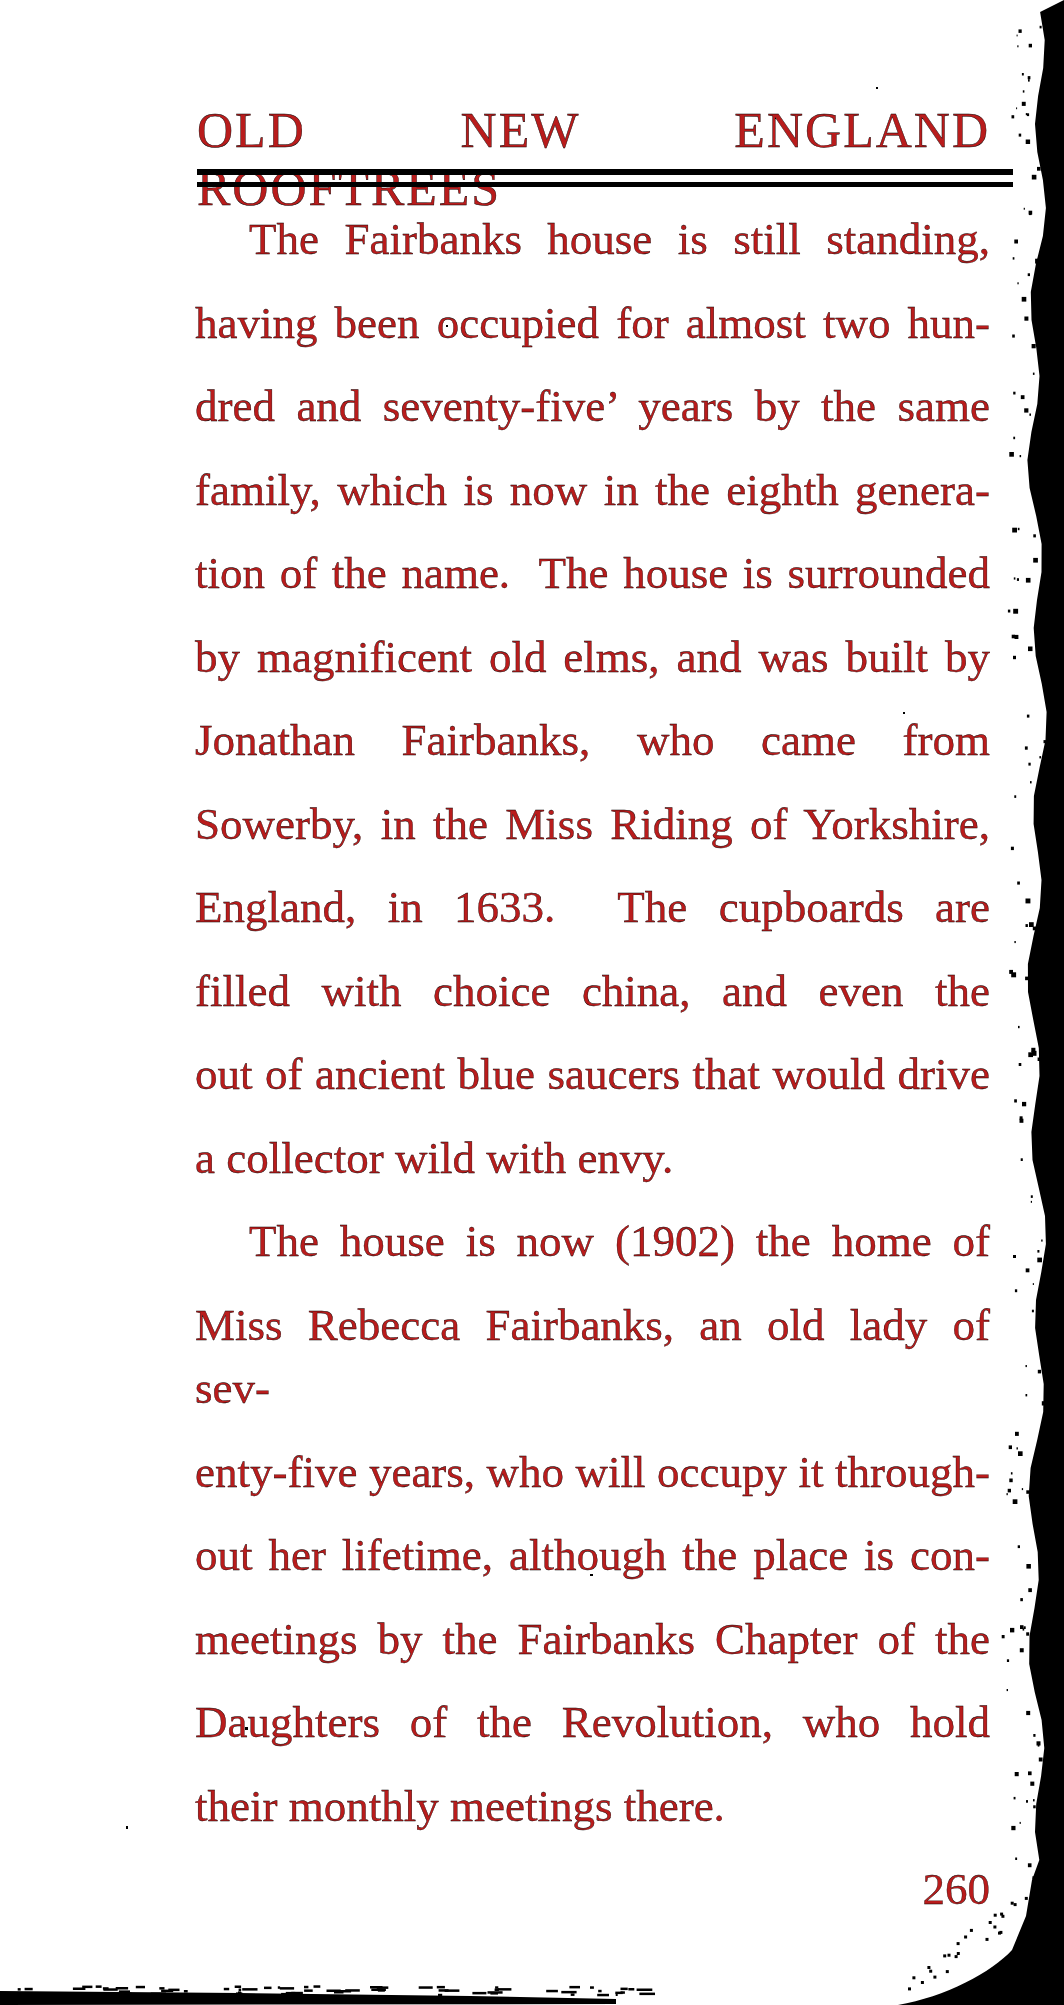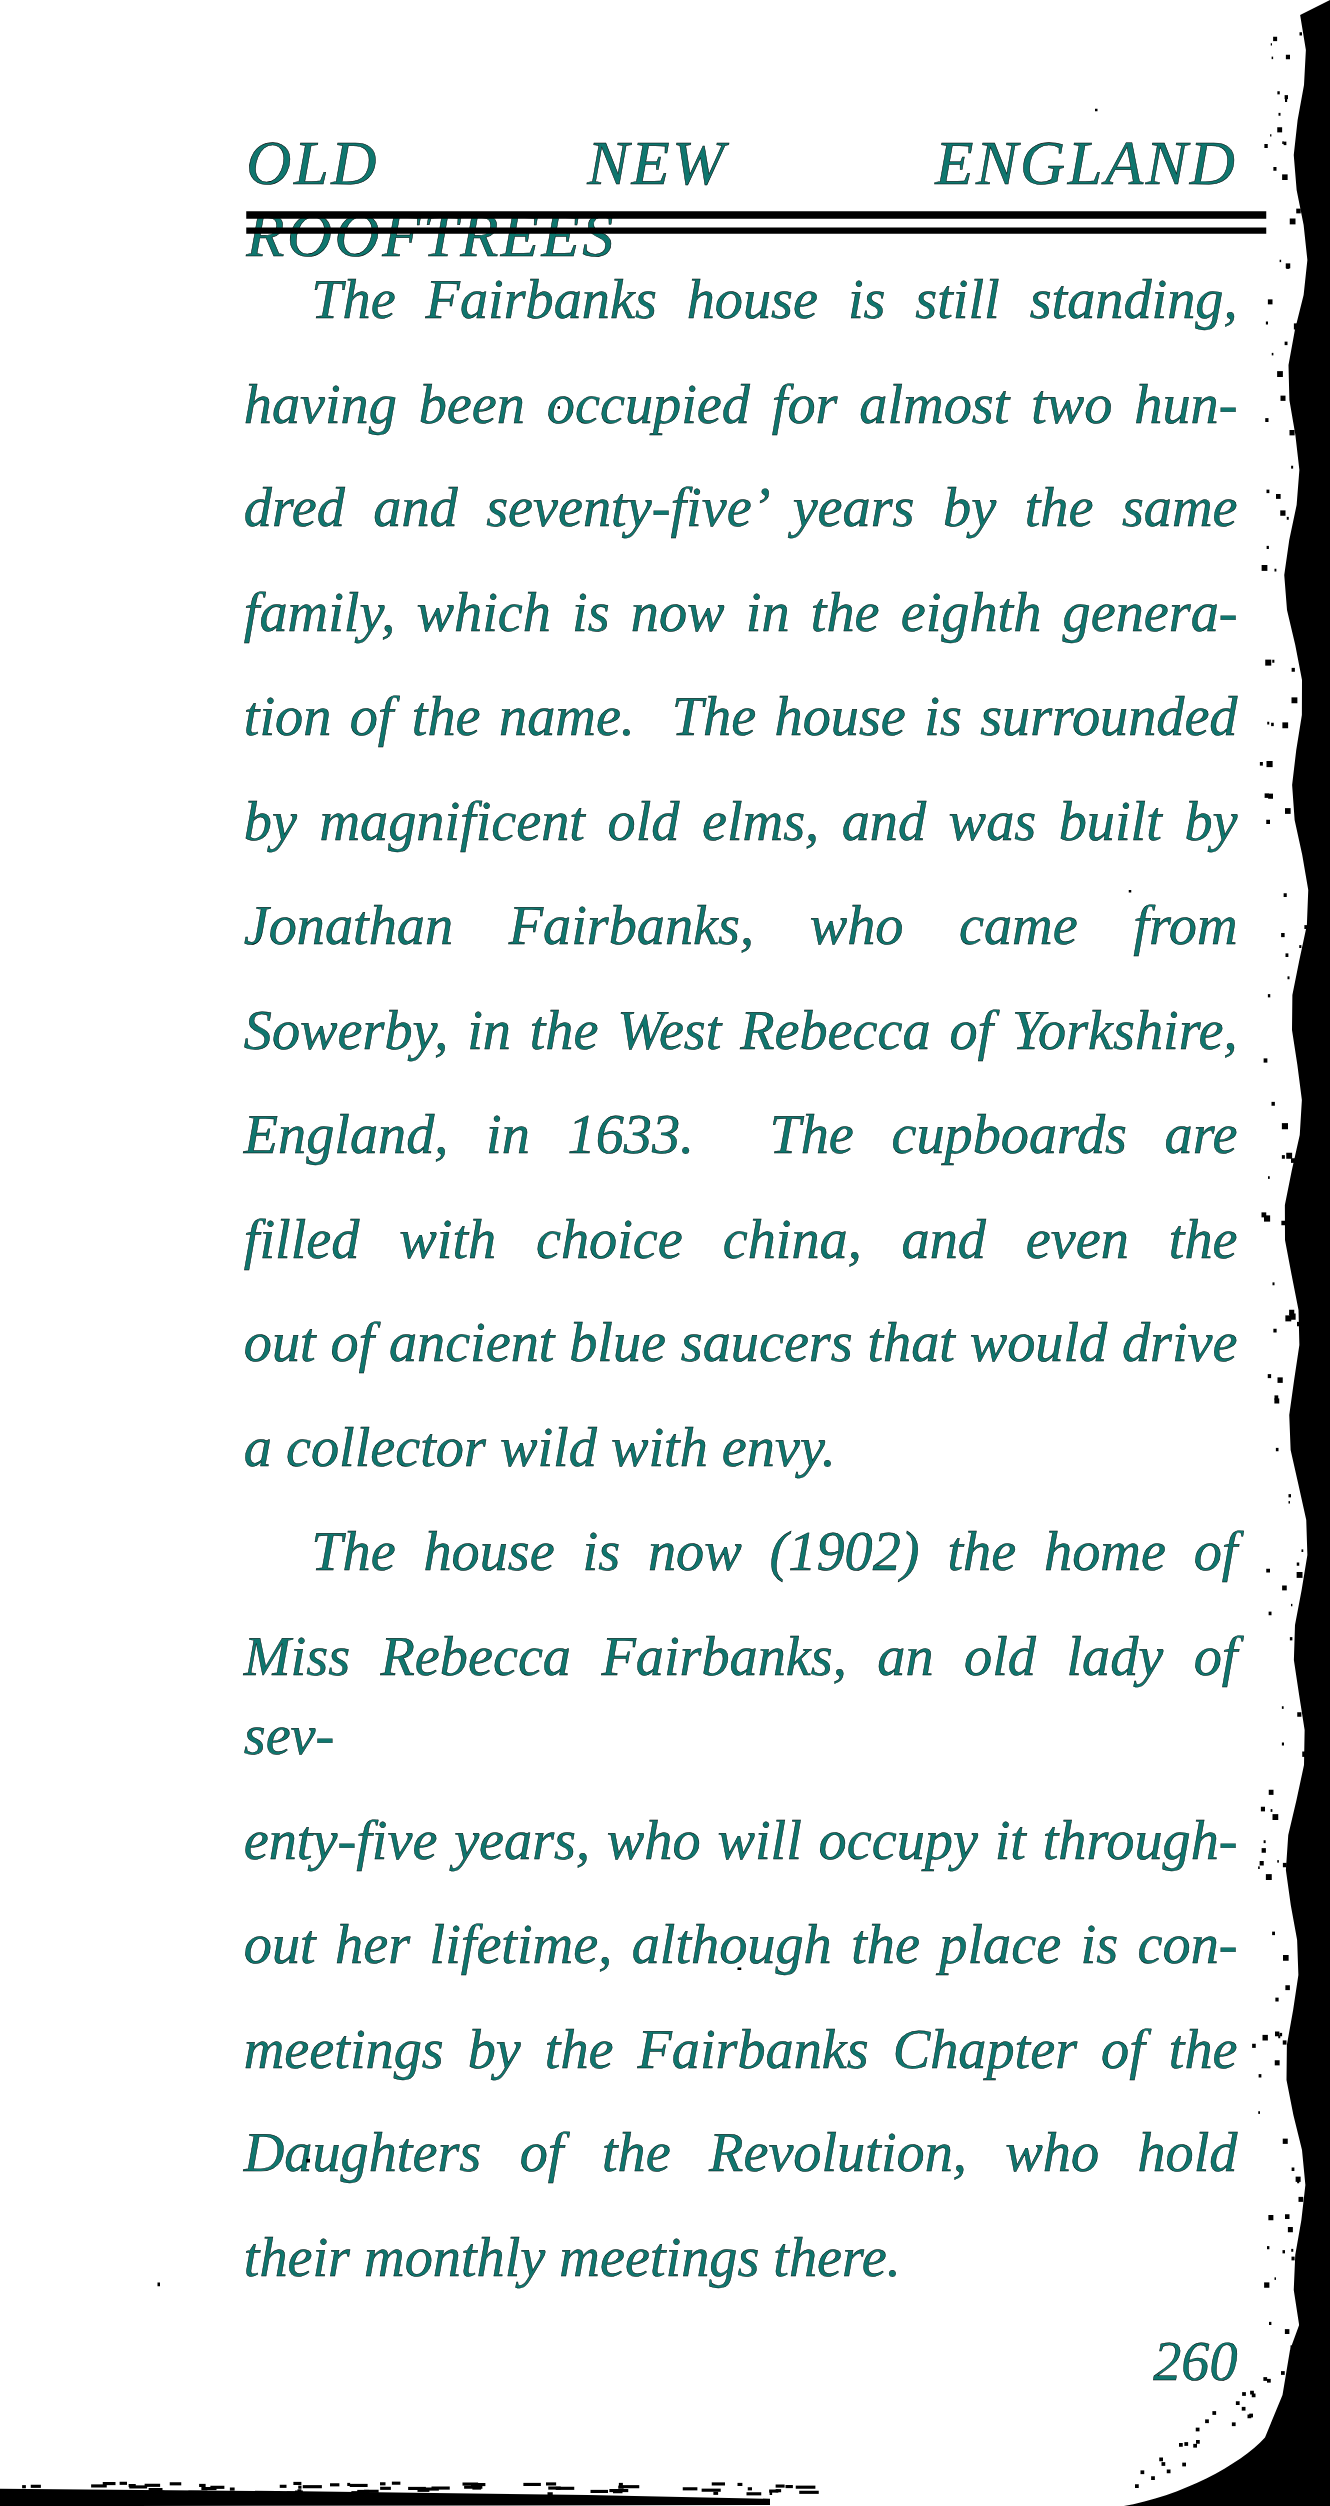--- a/index.html
+++ b/index.html
@@ -2,22 +2,21 @@
 <html><head>
 <meta charset="utf-8">
 <style>
   html,body{margin:0;padding:0;background:#e8e8e8;}
   .page{
     position:relative;
     width:1064px;height:2005px;
     background:#ffffff;
     overflow:hidden;
     font-family:"Liberation Serif","DejaVu Serif",serif;
-    color:#0f766e;
-    font-style:italic;
+    color:#b91c1c;
   }
   .header{
     position:absolute;left:197px;top:101px;width:793px;
     font-size:50px;line-height:58px;
     letter-spacing:2px;
     text-align:justify;text-align-last:justify;
     -webkit-text-stroke:0.4px #000;
     white-space:normal;
   }
   .header-rule{
@@ -50,21 +49,21 @@
 
   <div class="body-text">
     <div>
       <div class="line j first">The Fairbanks house is still standing,</div>
       <div class="line j">having been occupied for almost two hun-</div>
       <div class="line j">dred and seventy-five’ years by the same</div>
       <div class="line j">family, which is now in the eighth genera-</div>
       <div class="line j">tion of the name.&nbsp; The house is surrounded</div>
       <div class="line j">by magnificent old elms, and was built by</div>
       <div class="line j">Jonathan Fairbanks, who came from</div>
-      <div class="line j">Sowerby, in the West Rebecca of Yorkshire,</div>
+      <div class="line j">Sowerby, in the Miss Riding of Yorkshire,</div>
       <div class="line j">England, in 1633.&nbsp; The cupboards are</div>
       <div class="line j">filled with choice china, and even the</div>
       <div class="line j">out of ancient blue saucers that would drive</div>
       <div class="line">a collector wild with envy.</div>
     </div>
     <div>
       <div class="line j first">The house is now (1902) the home of</div>
       <div class="line j">Miss Rebecca Fairbanks, an old lady of sev-</div>
       <div class="line j">enty-five years, who will occupy it through-</div>
       <div class="line j">out her lifetime, although the place is con-</div>

